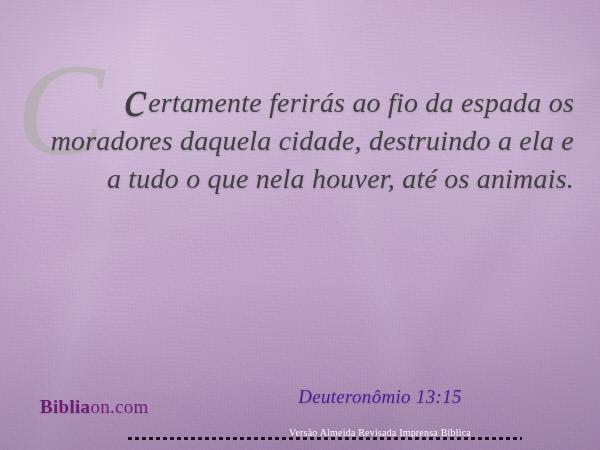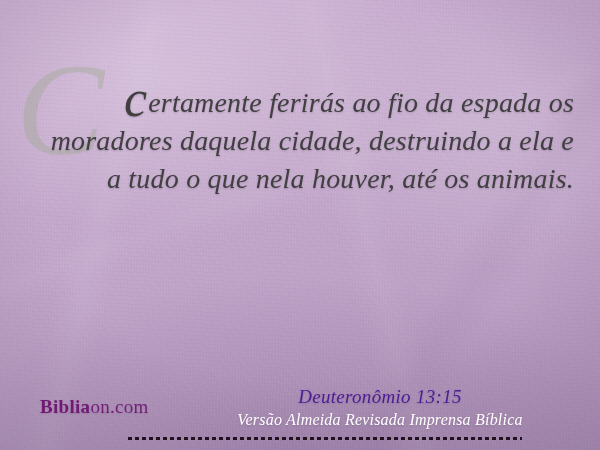--- a/index.html
+++ b/index.html
@@ -122,26 +122,25 @@
     text-align: center;
   }
   #ref {
     font-style: italic;
     font-size: 19px;
     color: #4c1d95;
     letter-spacing: .3px;
     text-shadow: 0 1px 2px rgba(96,70,108,0.28);
   }
   #version {
-    margin-top: 3px;
-    font-size: 16px;
+    margin-top: 19px;
+    font-size: 10px;
     color: #ffffff;
     letter-spacing: .2px;
     text-shadow: 0 1px 2px rgba(96,70,108,0.28);
-    font-style: italic;
   }
 
   #bottom-rule {
     position: absolute;
     left: 128px;
     right: 78px;
     bottom: 0;
     height: 3px;
     background-image: repeating-linear-gradient(90deg, #20131f 0 4px, rgba(0,0,0,0) 4px 7px);
   }

